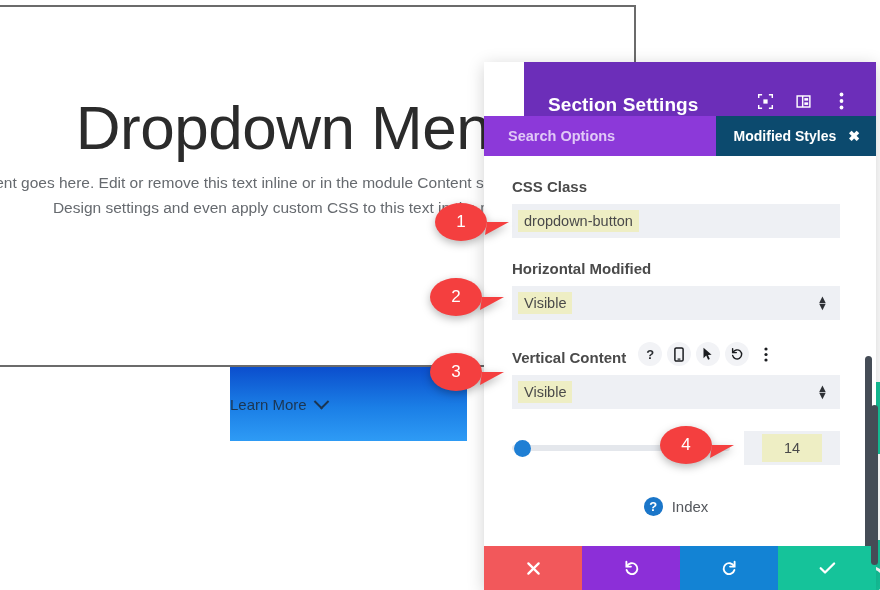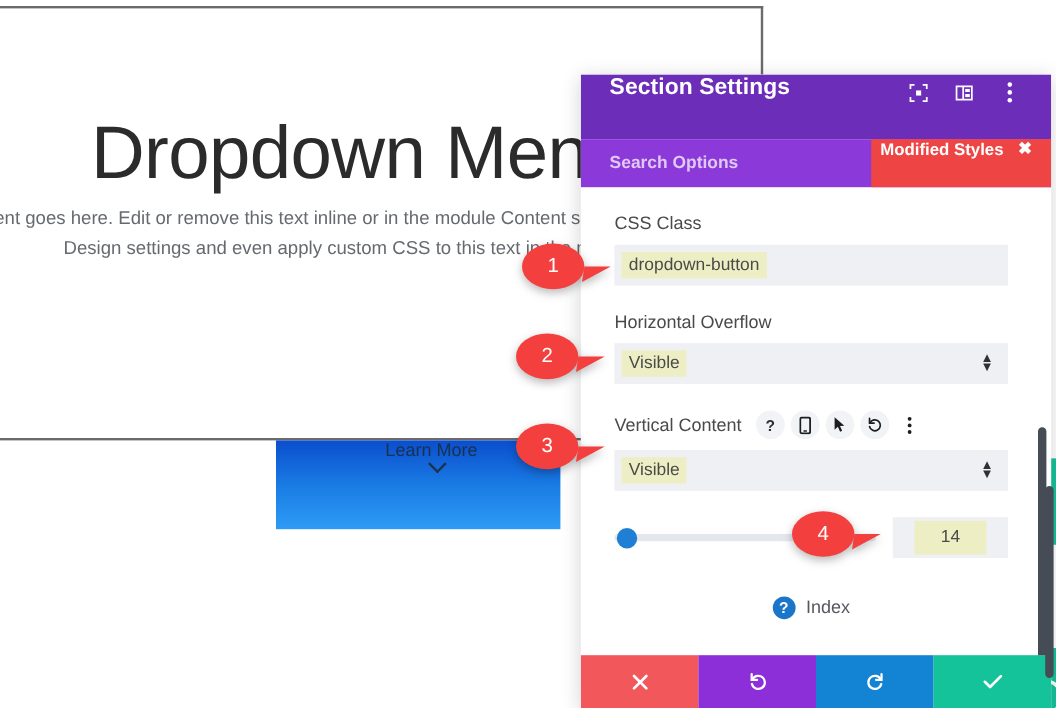--- a/index.html
+++ b/index.html
@@ -66,24 +66,22 @@
   #learn-more-button {
     position: absolute;
     left: 230px;
     top: 367px;
     width: 237px;
     height: 74px;
     background: linear-gradient(180deg, #0b4ecd 0%, #1b7fe6 55%, #2e9bf5 100%);
     border: none;
     display: flex;
     align-items: center;
-    padding-left: 22px;
     box-sizing: border-box;
     cursor: pointer;
-    flex-direction: column;
   }
   #learn-more-label {
     color: #1c2a3a;
     font-size: 15px;
     font-weight: 400;
     opacity: .86;
   }
   .chev-down {
     display: inline-block;
     margin-left: 9px;
@@ -123,23 +121,24 @@
     box-shadow: 0 3px 16px rgba(0,0,0,.18);
     display: flex;
     flex-direction: column;
     overflow: hidden;
   }
 
   #modal-header {
     background: #6c2eb9;
     height: 54px;
     display: flex;
-    align-items: flex-start;
+    align-items: flex-end;
     padding: 0 20px 0 24px;
     flex: 0 0 auto;
+    margin-left: 40px;
   }
   #modal-title {
     color: #ffffff;
     font-size: 19px;
     font-weight: 700;
     letter-spacing: .1px;
     flex: 1 1 auto;
   }
   .hdr-icon {
     width: 30px; height: 30px;
@@ -165,26 +164,26 @@
     font-size: 14.5px;
     font-weight: 600;
     font-family: "Liberation Sans", sans-serif;
     padding-left: 24px;
     flex: 1 1 auto;
     height: 100%;
   }
   #search-input::placeholder { color: #e0c9f6; opacity: 1; }
 
   #modified-styles-badge {
-    background: #ef4444;
+    background: #0c4a6e;
     height: 100%;
     display: flex;
-    align-items: flex-start;
+    align-items: center;
     gap: 12px;
-    padding: 0 16px 0 8px;
+    padding: 0 16px 0 18px;
     cursor: pointer;
   }
   #modified-styles-label {
     color: #ffffff;
     font-size: 14px;
     font-weight: 700;
     white-space: nowrap;
   }
   #modified-styles-close {
     color: #ffffff;
@@ -198,24 +197,24 @@
     flex: 1 1 auto;
     padding: 22px 36px 0 28px;
     overflow: hidden;
     position: relative;
   }
 
   .field-group { margin-bottom: 22px; }
   .field-label {
     font-size: 15px;
     color: #4a4a4a;
-    font-weight: 400;
+    font-weight: 700;
     margin-bottom: 9px;
     display: flex;
-    align-items: center;
+    align-items: flex-end;
   }
   .field-label-text { white-space: nowrap; }
 
   .label-icons {
     display: flex;
     align-items: center;
     margin-left: 12px;
     gap: 5px;
   }
   .lbl-icon {
@@ -473,21 +472,21 @@
         <div class="field-label">
           <span class="field-label-text">CSS Class</span>
         </div>
         <div class="text-input">
           <span class="hl">dropdown-button</span>
         </div>
       </div>
 
       <div class="field-group">
         <div class="field-label">
-          <span class="field-label-text">Horizontal Overflow</span>
+          <span class="field-label-text">Horizontal Modified</span>
         </div>
         <div class="select-input">
           <span class="hl">Visible</span>
           <span class="spinner-arrows">
             <span>▲</span>
               <span>▼</span>
           </span>
         </div>
       </div>
 

